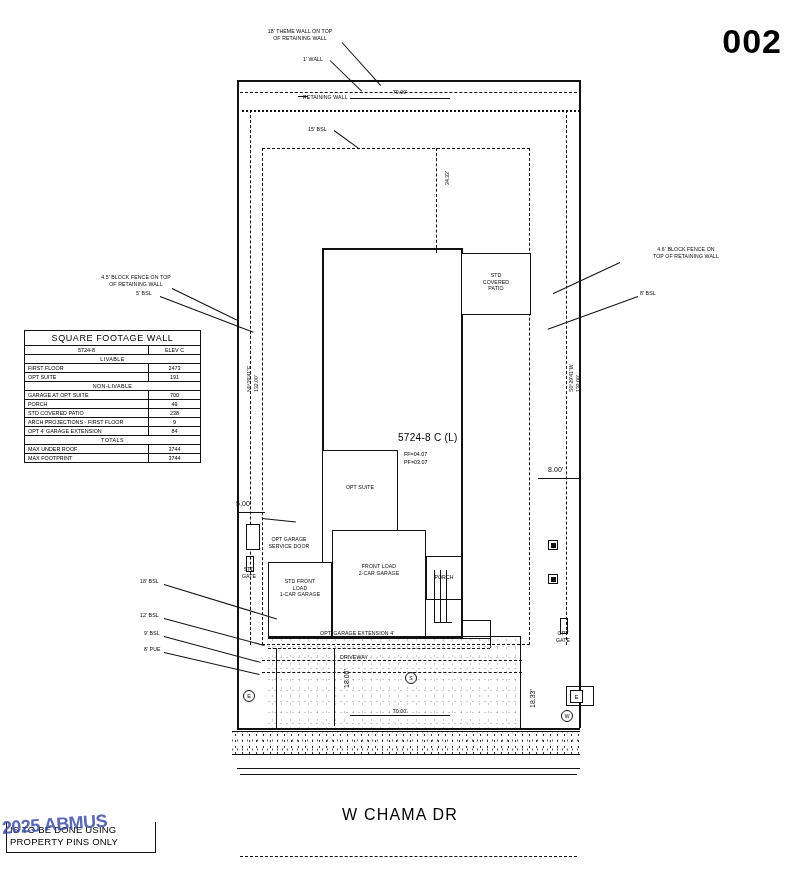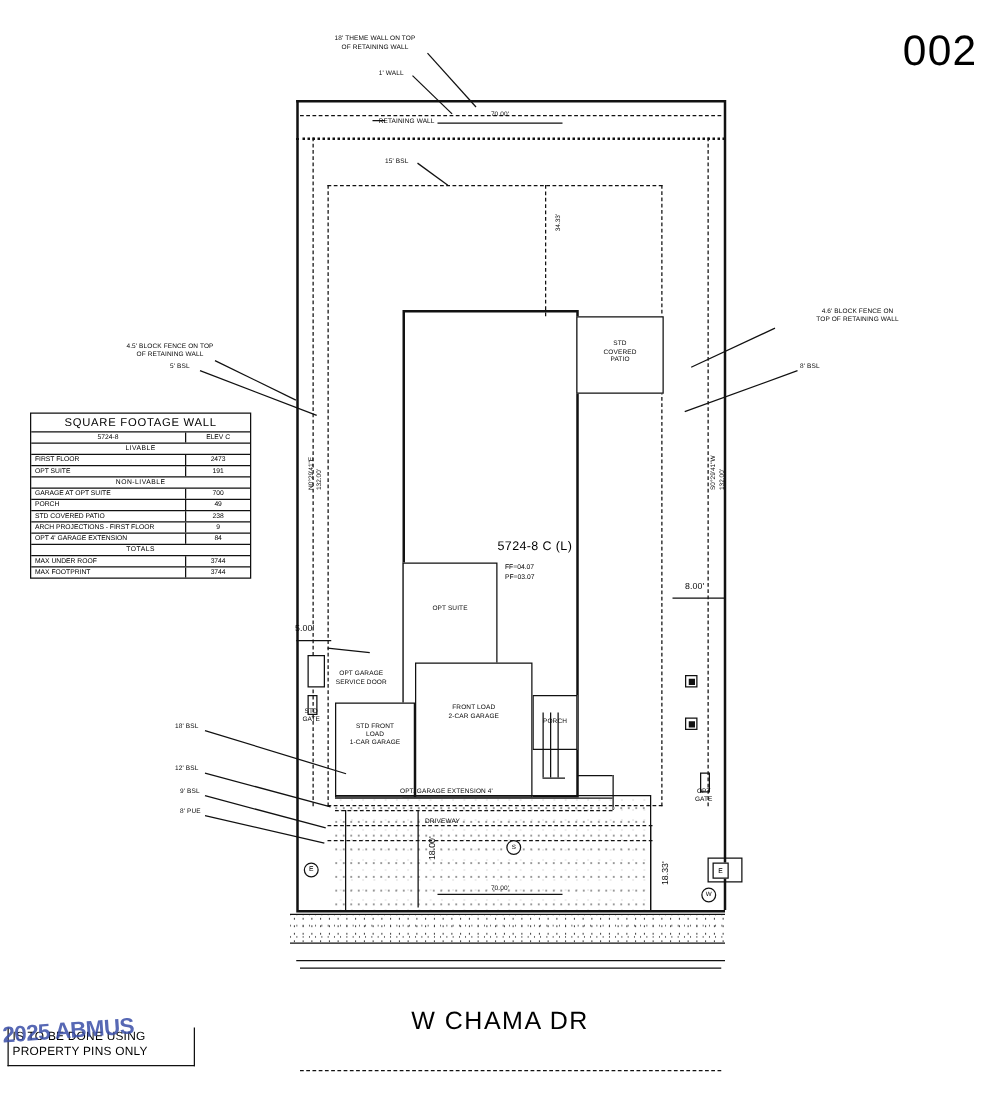--- a/index.html
+++ b/index.html
@@ -31,21 +31,21 @@
     transform-origin: 0 0;
     transform: rotate(-90deg);
     color: #0a0a0a;
   }
 
   
   .sheet-no {
     position: absolute;
     right: 18px; top: 22px;
     font-size: 34px;
-    font-weight: normal;
+    font-weight: bold;
     letter-spacing: 1px;
     font-family: "Liberation Sans", sans-serif;
   }
 
   
   .h { position: absolute; height: 0; border-top: 1px solid #111; }
   .v { position: absolute; width: 0; border-left: 1px solid #111; }
   .h.thick { border-top-width: 2px; }
   .v.thick { border-left-width: 2px; }
   .h.dash { border-top-style: dashed; }
@@ -155,21 +155,21 @@
     left: 404px; top: 450px;
     font-size: 5.4px;
     line-height: 1.5;
   }
 
   
   .street-name {
     position: absolute;
     left: 0; right: 0; top: 806px;
     text-align: center;
-    font-size: 20px;
+    font-size: 16px;
     letter-spacing: 1.2px;
   }
 
   
   .footer-note {
     position: absolute;
     left: 6px; top: 822px;
     width: 150px;
     font-size: 9.5px;
     line-height: 1.25;

